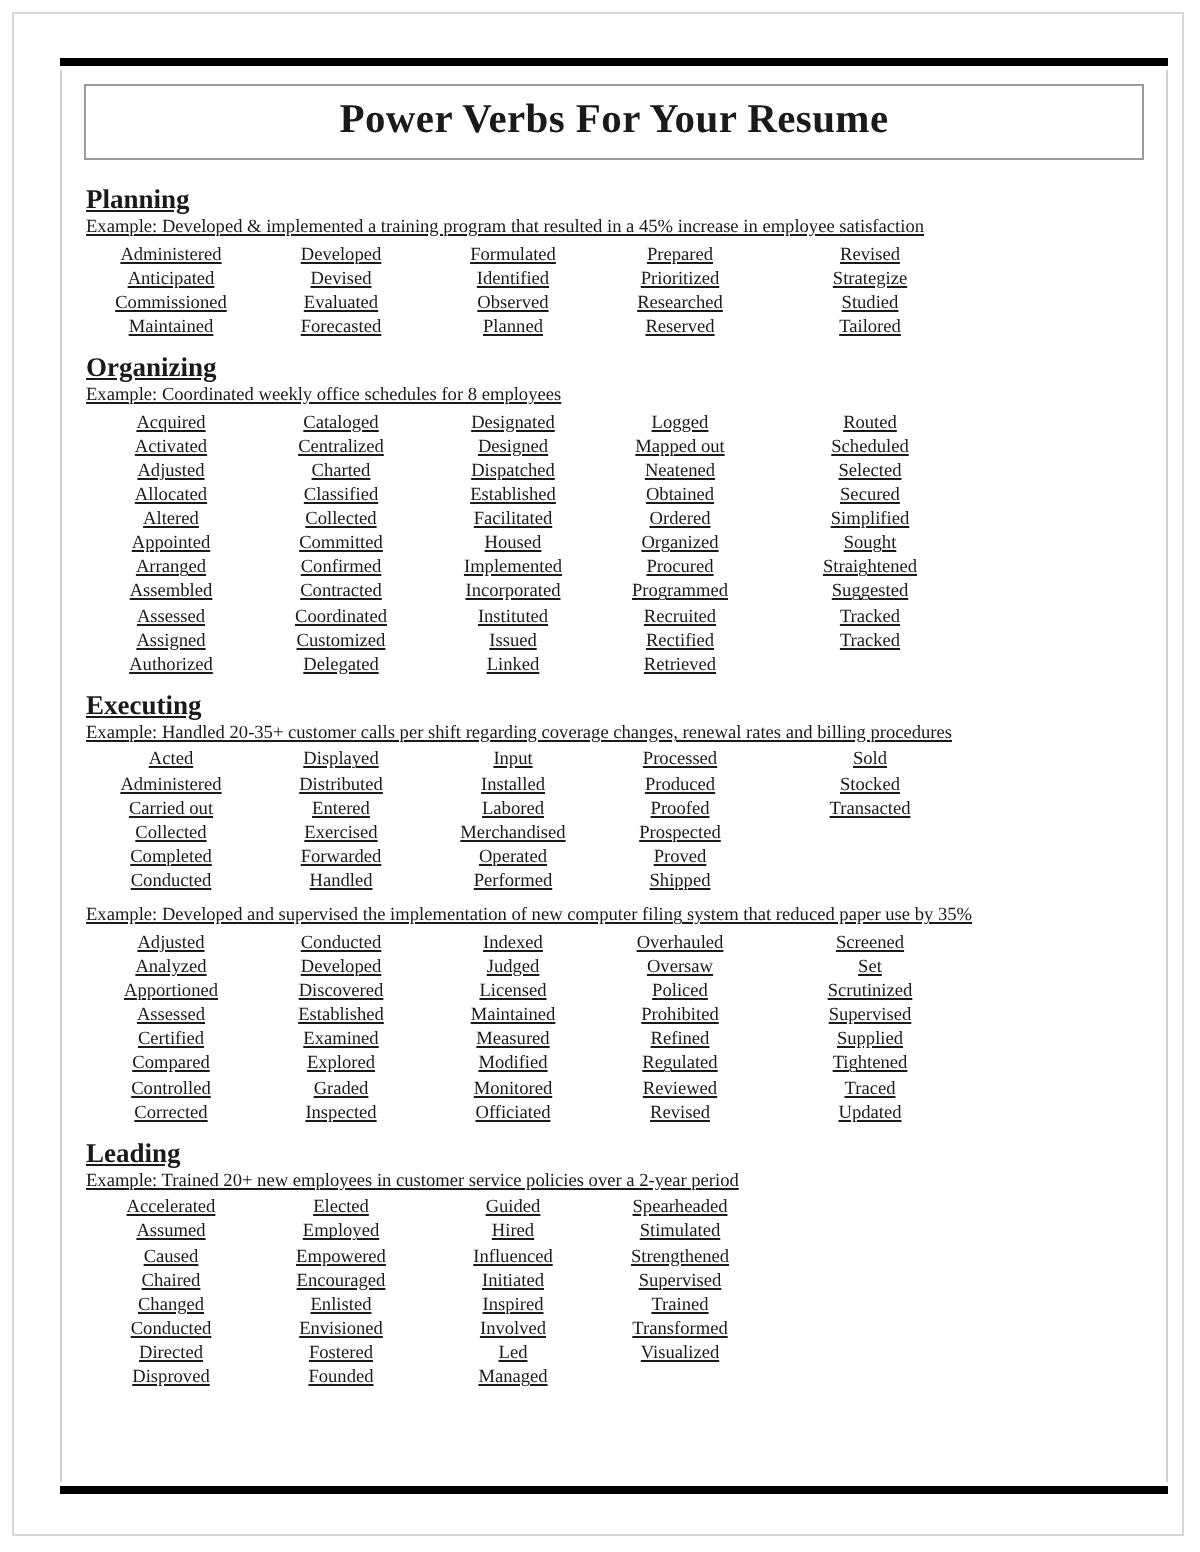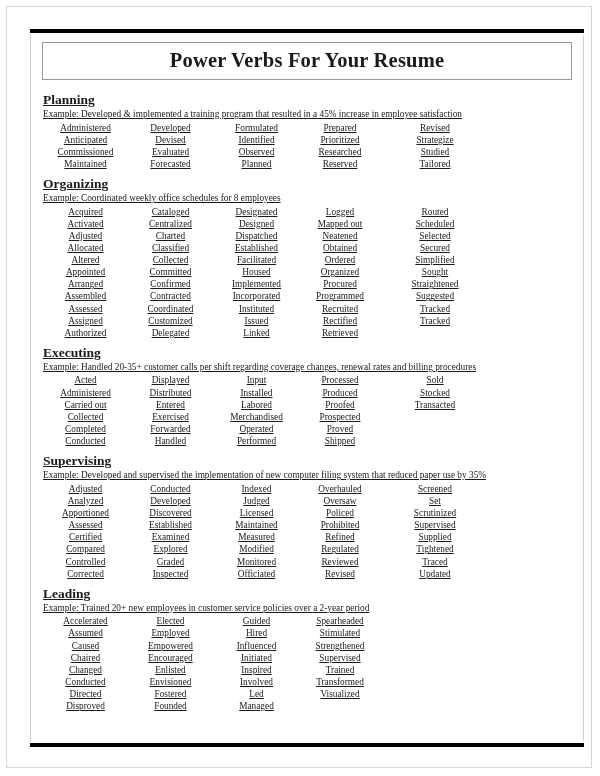--- a/index.html
+++ b/index.html
@@ -274,21 +274,20 @@
                 <div class="word">Shipped</div>
               </div>
               <div class="word-col">
                 <div class="word">Sold</div>
                 <div class="word">Stocked</div>
                 <div class="word">Transacted</div>
               </div>
             </div>
           </div>
           <div class="section">
-            <div class="section-title">Supervising</div>
             <div class="section-example">Example: Developed and supervised the implementation of new computer filing system that reduced paper use by 35%</div>
             <div class="word-grid">
               <div class="word-col">
                 <div class="word">Adjusted</div>
                 <div class="word">Analyzed</div>
                 <div class="word">Apportioned</div>
                 <div class="word">Assessed</div>
                 <div class="word">Certified</div>
                 <div class="word">Compared</div>
                 <div class="word">Controlled</div>

